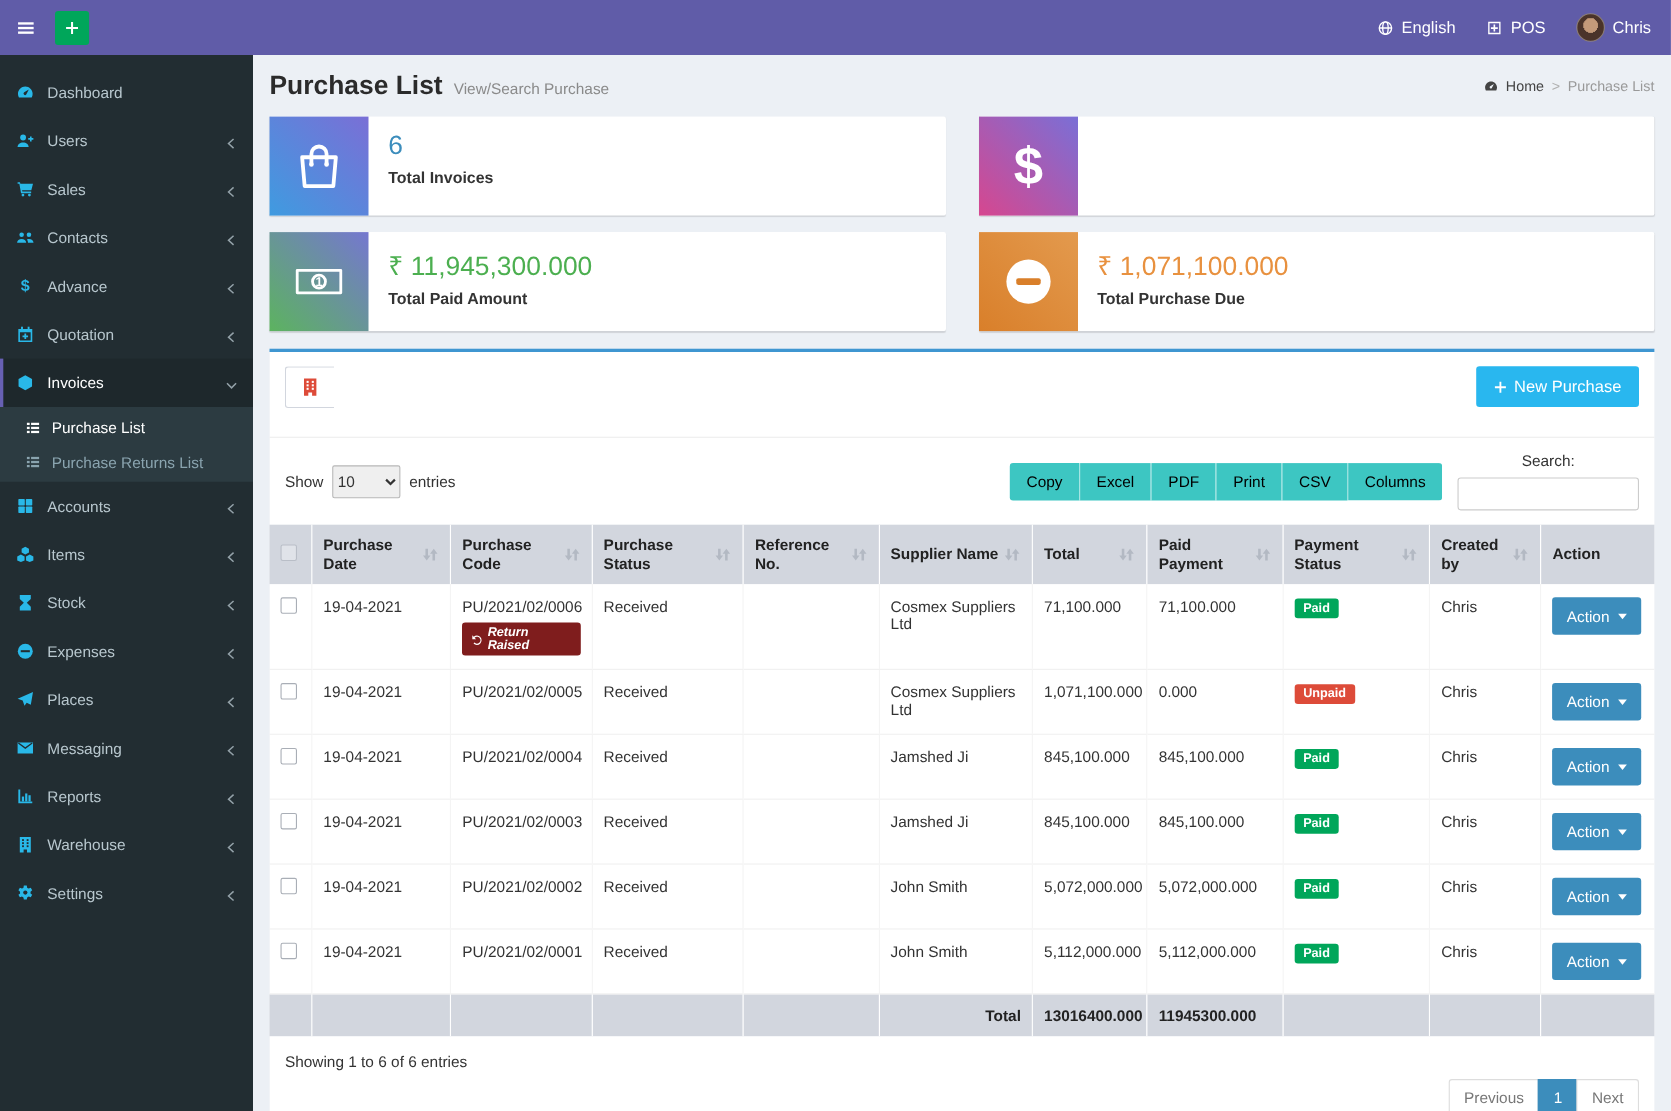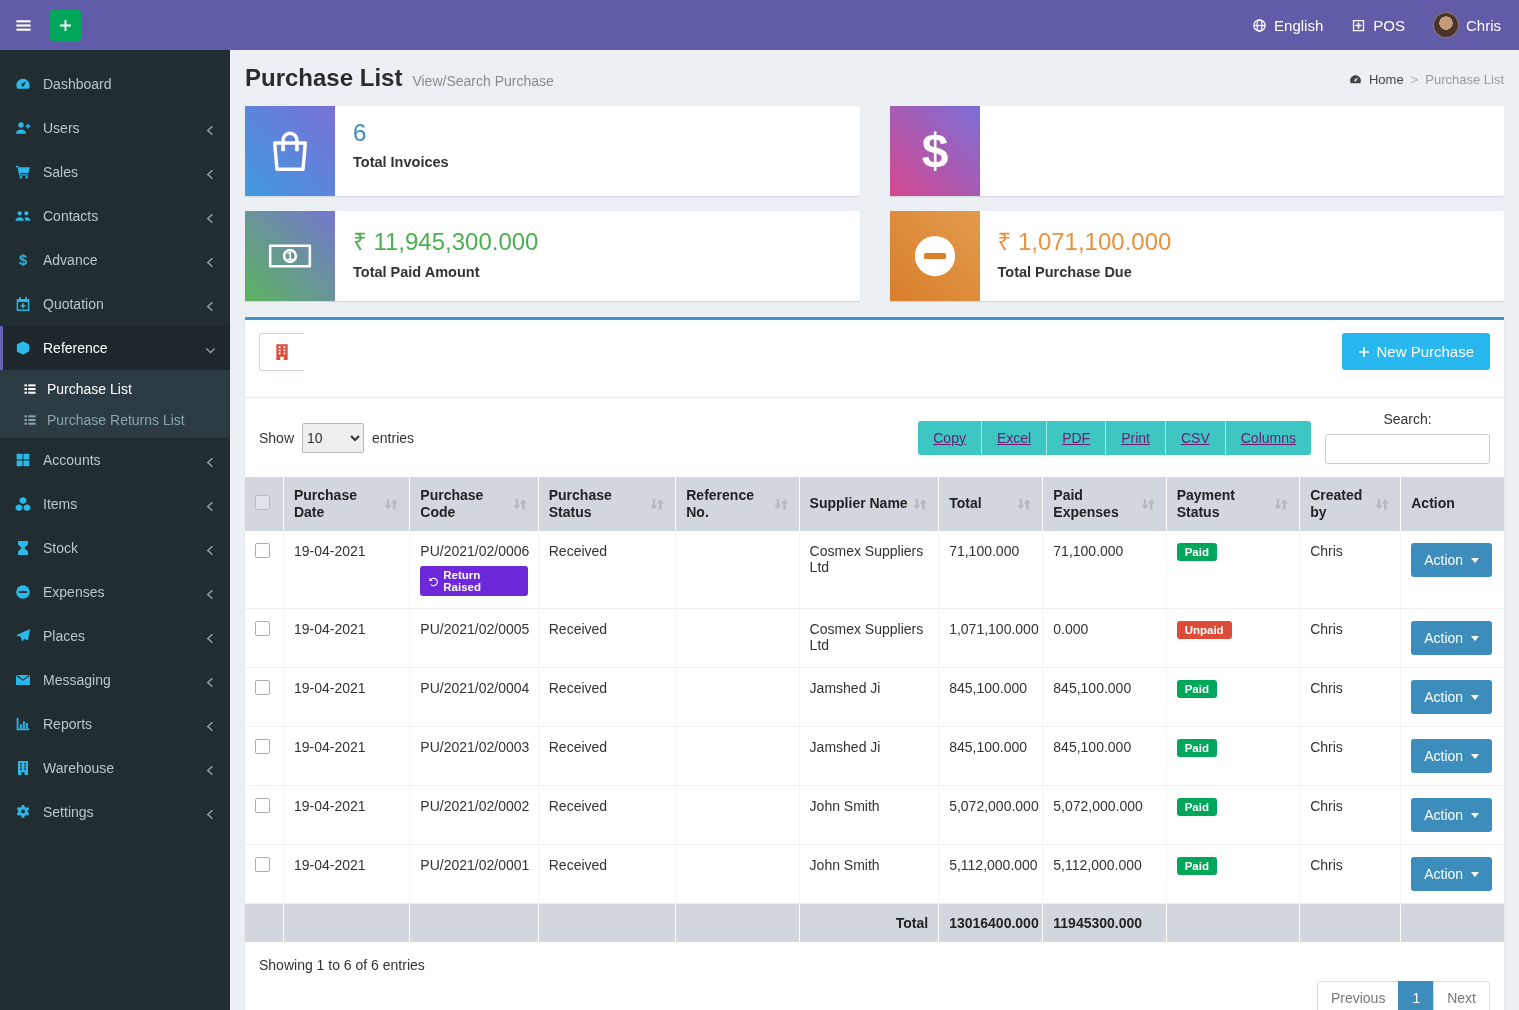--- a/index.html
+++ b/index.html
@@ -79,22 +79,22 @@
   .btn-new { margin-left:auto; background:#29b7ef; color:#fff; border:none; border-radius:3px; height:37px;
              padding:0 16px; font-size:15px; display:flex; align-items:center; gap:6px; cursor:pointer; }
   .btn-new .icon { width:12px; height:12px; }
   .panel-divider { border:none; border-top:1px solid #ededed; margin:14px 0 0; }
 
   .controls { display:flex; align-items:center; padding:13px 14px; }
   .show-group { display:flex; align-items:center; gap:8px; }
   select.page-size { height:30px; width:62px; border:1px solid #b8b8b8; border-radius:2px;
                      font-family:inherit; font-size:14px; color:#333; }
   .export-group { display:flex; margin-left:auto; }
-  .btn-export { background:#3dc6c2; color:#701a75; border:none; height:34px; padding:0 15px; font-size:14px;
-                cursor:pointer; border-left:1px solid rgba(255,255,255,.55); font-family:inherit;text-decoration:underline; }
+  .btn-export { background:#3dc6c2; color:#000000; border:none; height:34px; padding:0 15px; font-size:14px;
+                cursor:pointer; border-left:1px solid rgba(255,255,255,.55); font-family:inherit; }
   .btn-export:first-child { border-left:none; border-radius:3px 0 0 3px; }
   .btn-export:last-child { border-radius:0 3px 3px 0; }
   .search-group { display:flex; align-items:center; gap:7px; margin-left:14px;flex-direction:column; }
   .search-input { width:165px; height:30px; border:1px solid #ccc; border-radius:3px; padding:0 8px; font-family:inherit; }
 
   
   table { width:100%; border-collapse:collapse; table-layout:fixed; font-size:14px; }
   thead th { background:#d2d6de; color:#222; font-weight:bold; text-align:left; padding:9px 10px;
              border-left:1px solid #fff; vertical-align:middle; height:54px; }
   thead th:first-child { border-left:none; }
@@ -251,21 +251,21 @@
         <span class="chev"><svg viewBox="0 0 24 24" fill="none" stroke="currentColor" stroke-width="3">
             <path d="M16 3L6 12l10 9"></path>
           </svg></span>
       </div>
       <div class="side-item active">
         <span class="icon">
           <svg viewBox="0 0 24 24" fill="currentColor">
             <path d="M12 1.8l9.2 5v10.4L12 22.2l-9.2-5V6.8z"></path>
           </svg>
         </span>
-        <span class="label">Reference</span>
+        <span class="label">Invoices</span>
         <span class="chev"><svg viewBox="0 0 24 24" fill="none" stroke="currentColor" stroke-width="3">
             <path d="M3 7.5l9 9 9-9"></path>
           </svg></span>
       </div>
       <div class="submenu">
         <div class="sub-item active">
           <span class="icon">
             <svg viewBox="0 0 24 24" fill="currentColor">
               <rect x="2.5" y="4" width="4.3" height="3.5"></rect>
               <rect x="9" y="4" width="12.5" height="3.5"></rect>
@@ -601,21 +601,21 @@
                   <div class="th-inner">
                     <span class="th-label">Total</span>
                     <span class="sort"><svg viewBox="0 0 22 20" fill="currentColor">
                         <path d="M5.2 2.6h3.2v8.5h3.1l-4.7 6.2-4.7-6.2h3.1z"></path>
                         <path d="M14 17.4h3.2V8.9h3.1L15.6 2.7l-4.7 6.2H14z"></path>
                       </svg></span>
                   </div>
                 </th>
                 <th>
                   <div class="th-inner">
-                    <span class="th-label">Paid Expenses</span>
+                    <span class="th-label">Paid Payment</span>
                     <span class="sort"><svg viewBox="0 0 22 20" fill="currentColor">
                         <path d="M5.2 2.6h3.2v8.5h3.1l-4.7 6.2-4.7-6.2h3.1z"></path>
                         <path d="M14 17.4h3.2V8.9h3.1L15.6 2.7l-4.7 6.2H14z"></path>
                       </svg></span>
                   </div>
                 </th>
                 <th>
                   <div class="th-inner">
                     <span class="th-label">Payment Status</span>
                     <span class="sort"><svg viewBox="0 0 22 20" fill="currentColor">
@@ -637,21 +637,21 @@
                   <div class="th-inner">
                     <span class="th-label">Action</span>
                   </div>
                 </th>
               </tr>
             </thead>
           <tbody id="tbody">
               <tr>
                 <td><span class="checkbox"></span></td>
                 <td>19-04-2021</td>
-                <td><div>PU/2021/02/0006</div><span class="badge return" style="background: #6d28d9;">
+                <td><div>PU/2021/02/0006</div><span class="badge return" style="background: #7f1d1d; font-style: italic;">
                     <span class="icon">
                       <svg viewBox="0 0 24 24" fill="currentColor">
                         <path d="M3 3.5v7.6h7.6L7.5 8A6.9 6.9 0 1112 19.9a6.9 6.9 0 01-4.9-2L5.4 19.6A9.3 9.3 0 105.8 6.3z"></path>
                       </svg>
                     </span>
                     <span>Return Raised</span>
                   </span></td>
                 <td>Received</td>
                 <td></td>
                 <td>Cosmex Suppliers Ltd</td>

